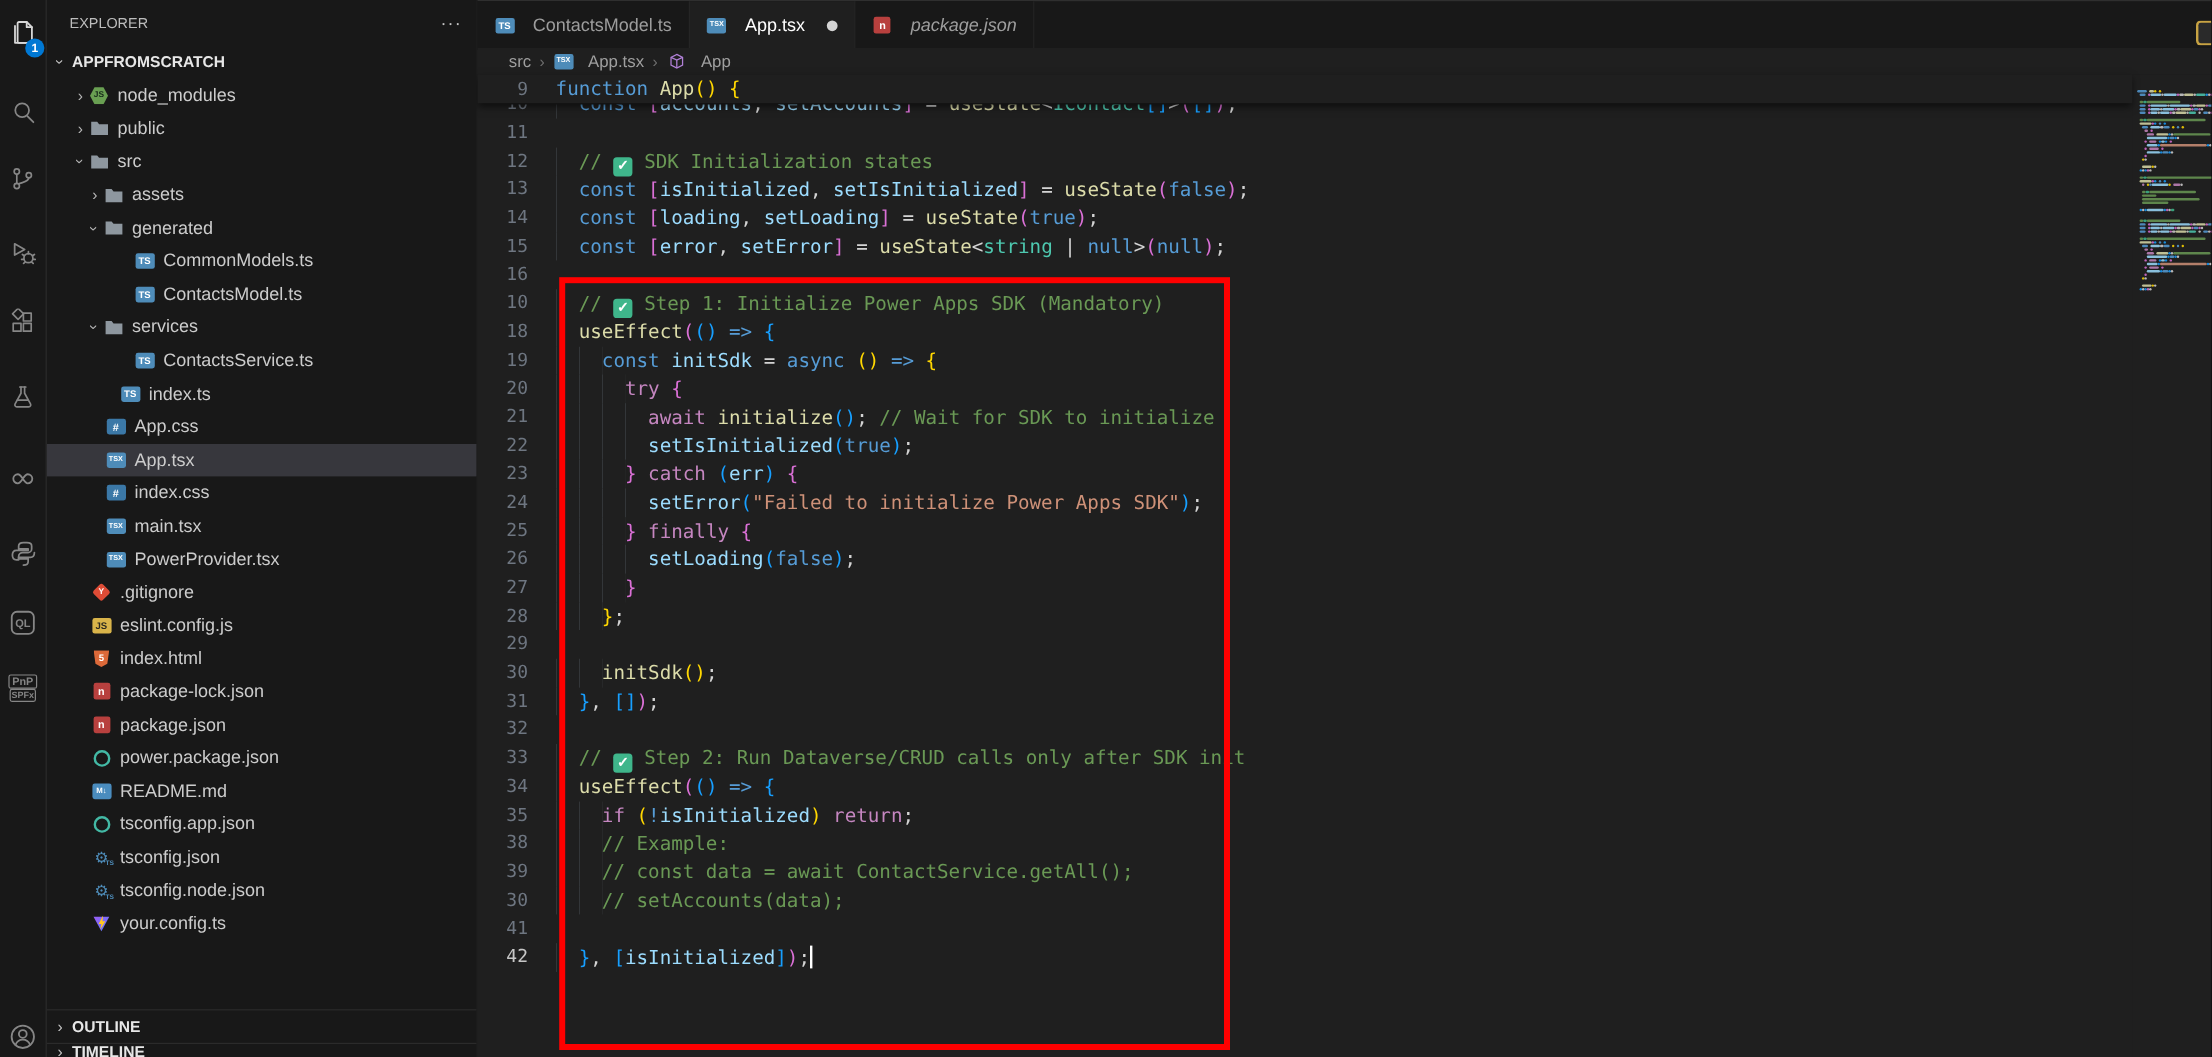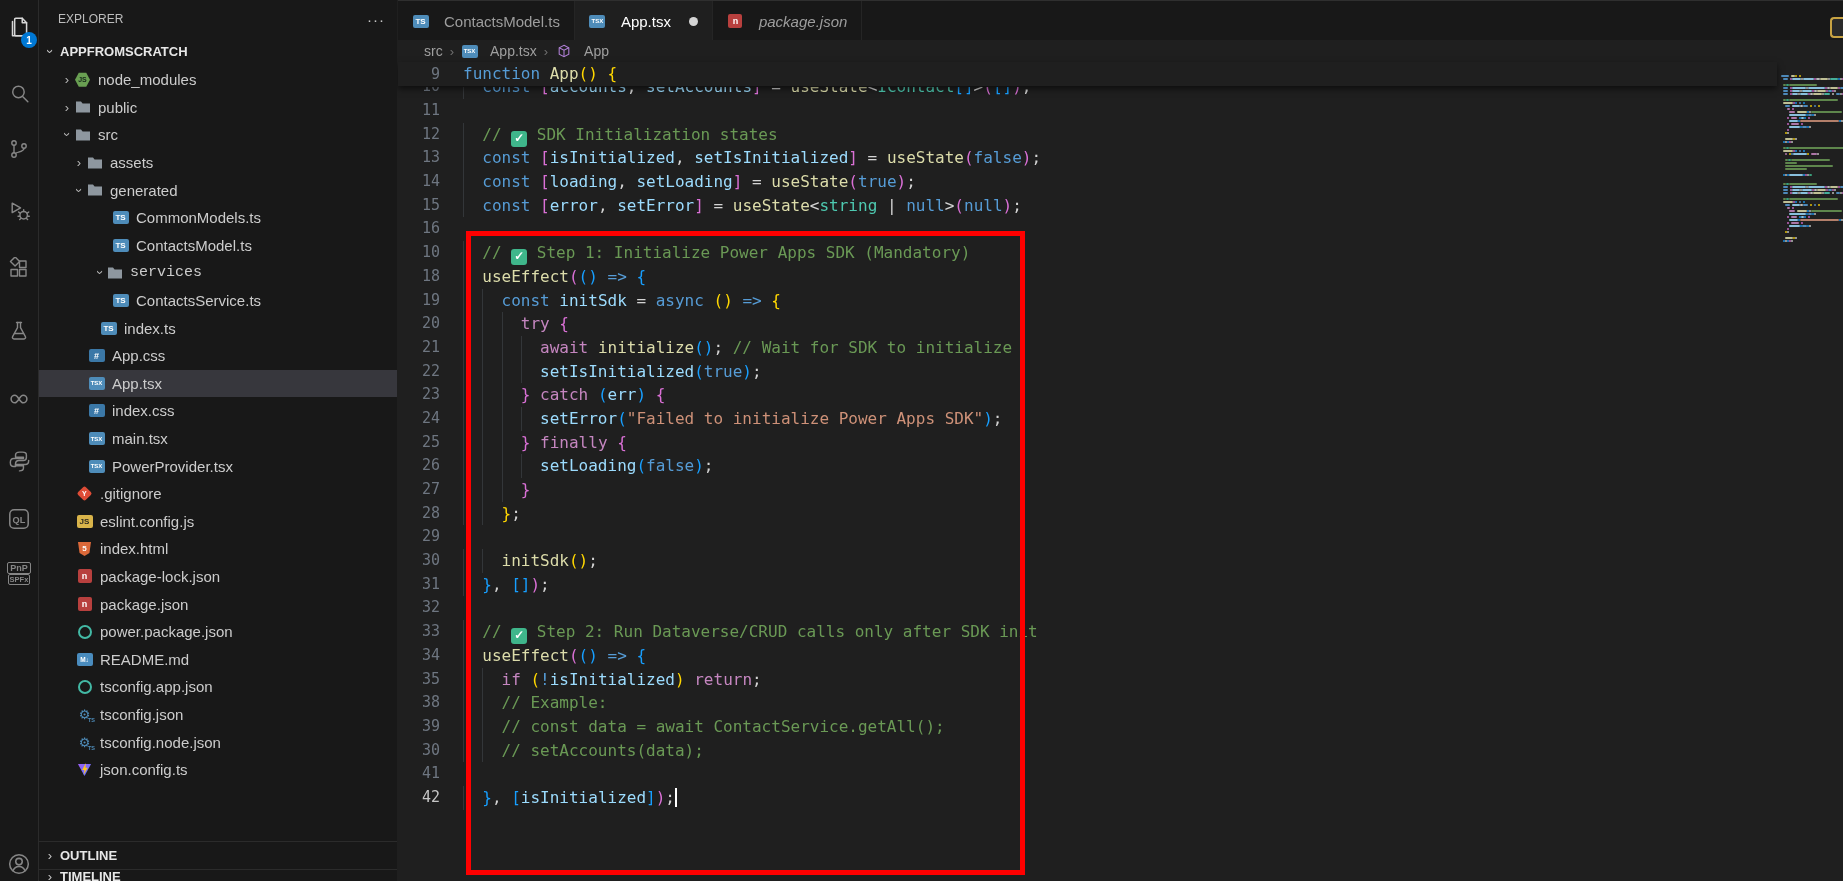--- a/index.html
+++ b/index.html
@@ -215,21 +215,21 @@
             <span class="badge" style="background:#4E8CB9;font-size:8px;">TS</span>
           </span>
           <span>CommonModels.ts</span>
         </div>
         <div class="trow" style="padding-left: 74px;">
           <span class="ficon">
             <span class="badge" style="background:#4E8CB9;font-size:8px;">TS</span>
           </span>
           <span>ContactsModel.ts</span>
         </div>
-        <div class="trow" style="padding-left: 54px; font-family: Liberation Mono, monospace;">
+        <div class="trow" style="padding-left: 34px;">
           <span class="chev exp">›</span>
           <span class="ficon">
             <svg width="16" height="14" viewBox="0 0 16 14">
               <path d="M1 1.5h5l1.6 2H15v9H1z" fill="#8E979F"></path>
             </svg>
           </span>
           <span>services</span>
         </div>
         <div class="trow" style="padding-left: 74px;">
           <span class="ficon">
@@ -343,21 +343,21 @@
               <defs>
                 <linearGradient id="vg" x1="0" y1="0" x2="1" y2="1">
                   <stop offset="0" stop-color="#9a5cf5"></stop>
                   <stop offset="1" stop-color="#5c7cfa"></stop>
                 </linearGradient>
               </defs>
               <polygon points="1,2 15,2 8,15" fill="url(#vg)"></polygon>
               <polygon points="9.5,1 5.5,8.5 8,8.5 7,13.5 11.5,6 9,6" fill="#FFC820"></polygon>
             </svg>
           </span>
-          <span>json.config.ts</span>
+          <span>your.config.ts</span>
         </div>
       </div>
     <div class="sb-section" id="outline-row" style="top:841px;border-top:1px solid #2b2b2b;height:27px;">
       <span class="chev">›</span>
       <span>OUTLINE</span>
     </div>
     <div class="sb-section" id="timeline-row" style="top:869px;border-top:1px solid #2b2b2b;height:12px;overflow:hidden;">
       <span class="chev">›</span>
       <span>TIMELINE</span>
     </div>

